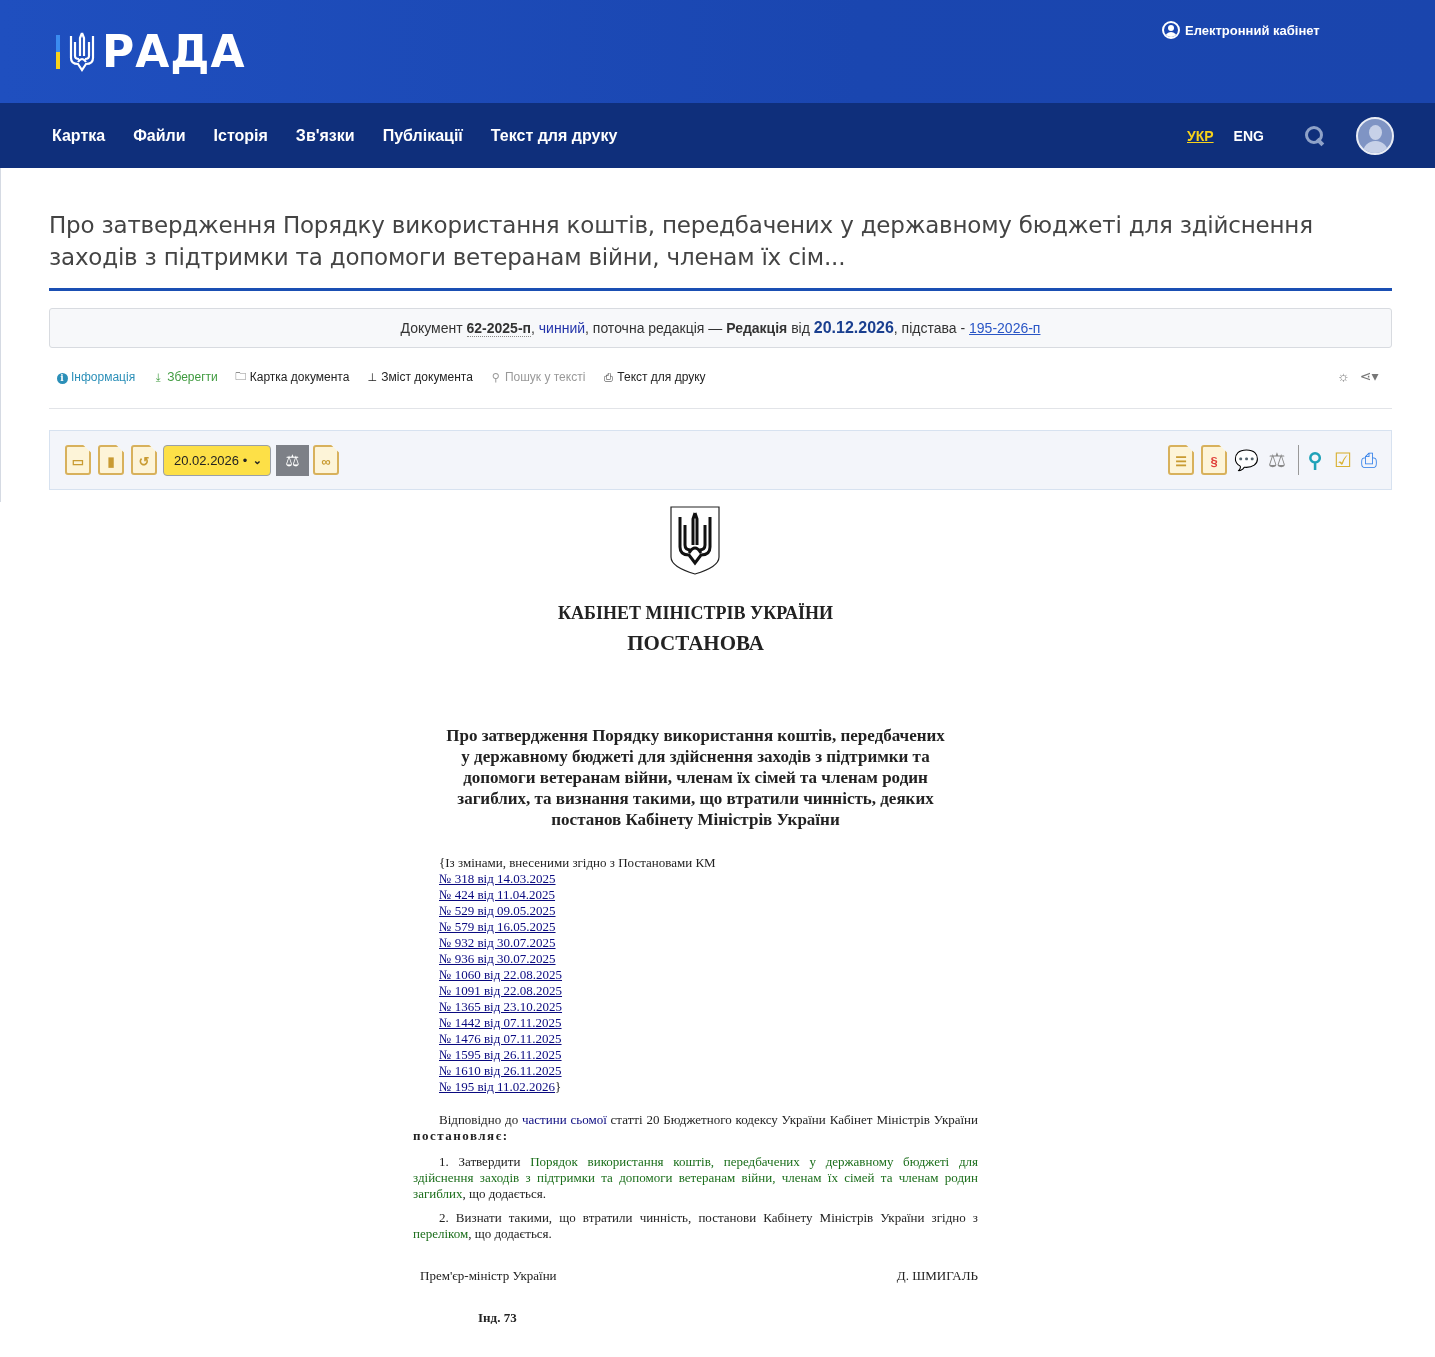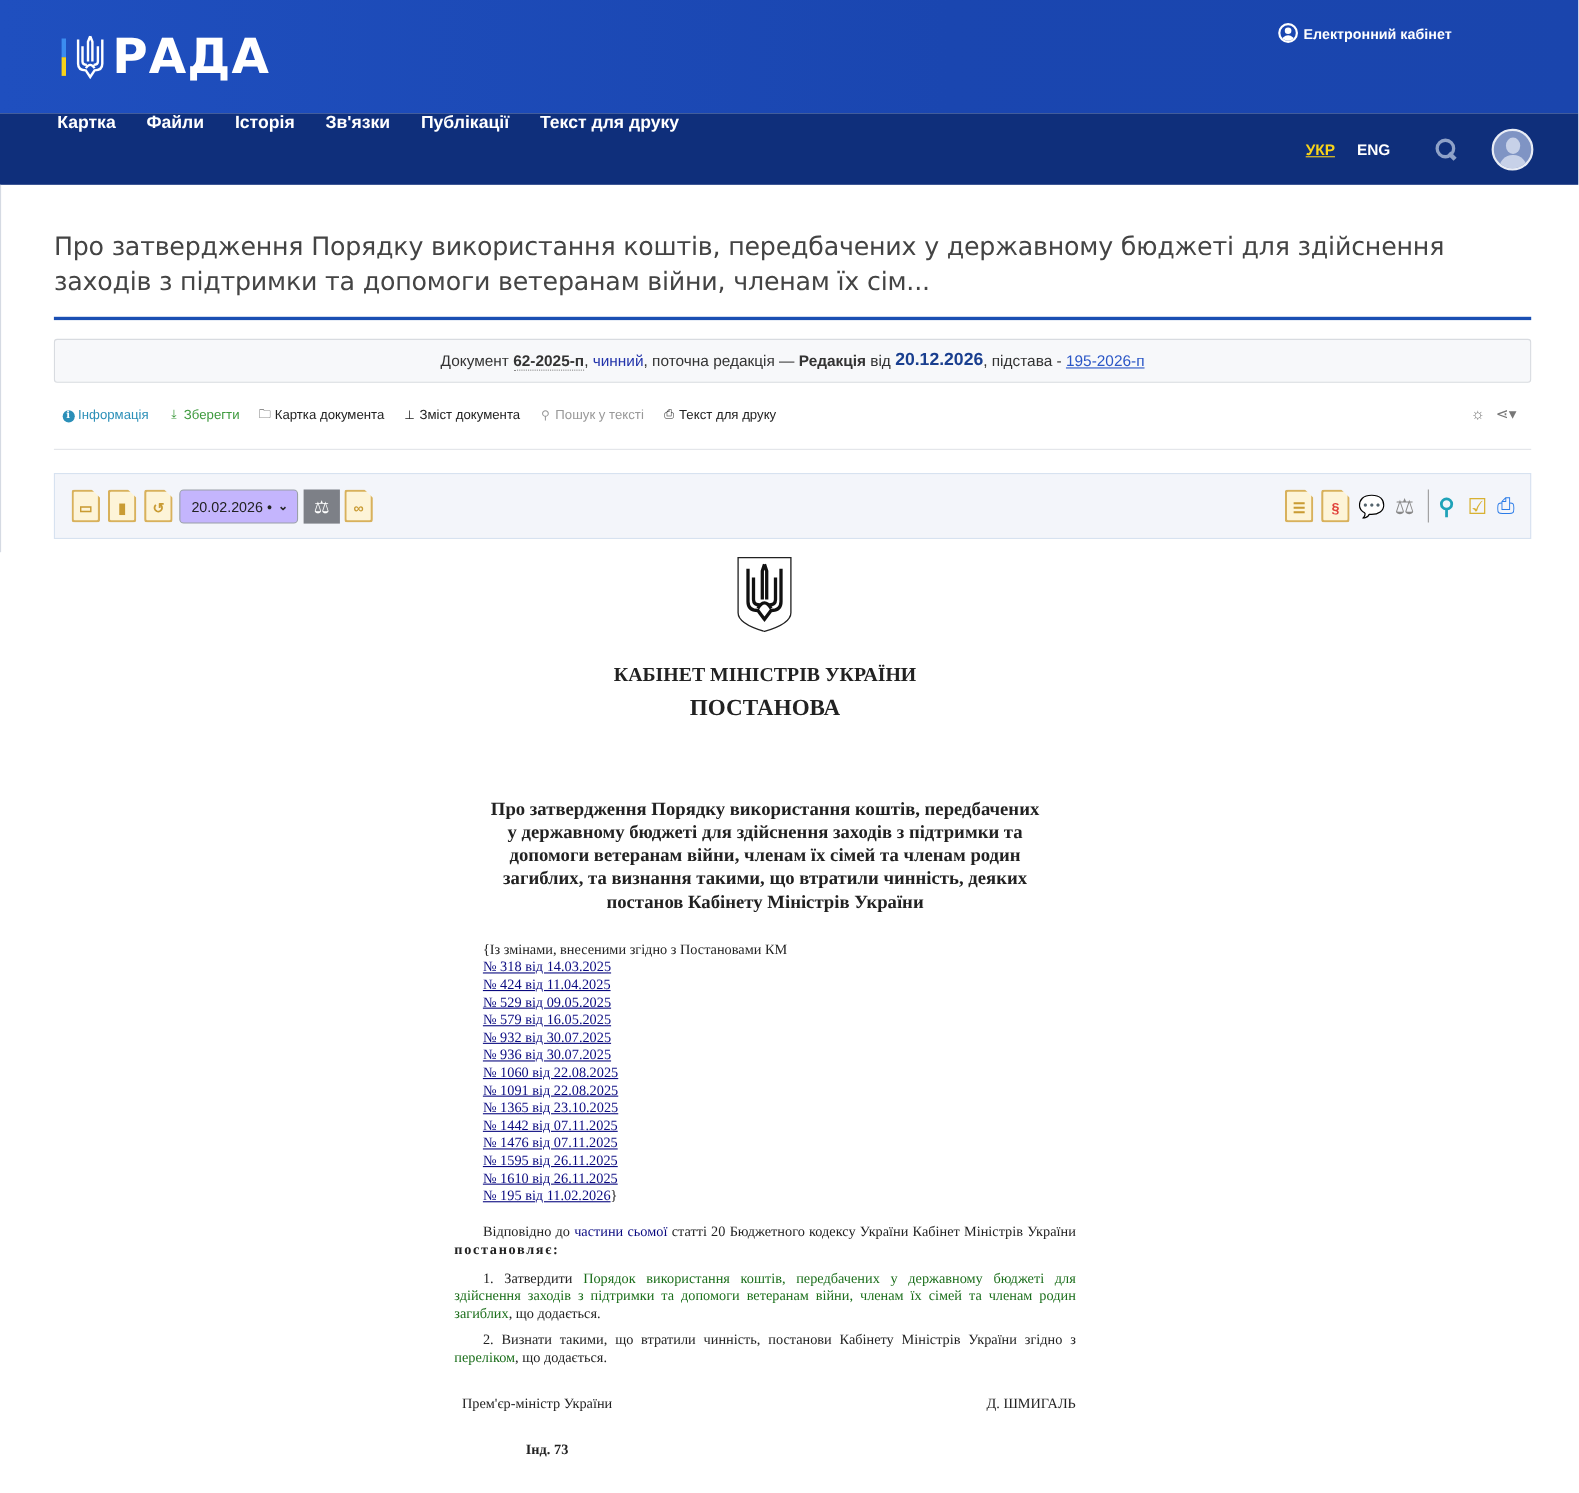--- a/index.html
+++ b/index.html
@@ -18,21 +18,21 @@
   .logo-text { margin-left: 12px; display: flex; flex-direction: column; }
   .logo-title { font-family: "DejaVu Sans", sans-serif; font-weight: bold; font-size: 16px; color: #fff; letter-spacing: 0.5px; }
   .logo-sub { font-size: 12px; color: #f4d66a; margin-top: 4px; }
   .ecabinet { position: absolute; left: 1162px; top: 21px; display: flex; align-items: center; color: #fff; font-weight: bold; font-size: 13px; text-decoration: none; }
   .ecabinet .ic { width: 18px; height: 18px; border: 2px solid #fff; border-radius: 50%; margin-right: 5px; position: relative; overflow: hidden; background: #1a46b0; }
   .ecabinet .ic:before { content: ""; position: absolute; left: 4px; top: 2px; width: 6px; height: 6px; border-radius: 50%; background: #fff; }
   .ecabinet .ic:after { content: ""; position: absolute; left: 1px; top: 9px; width: 12px; height: 8px; border-radius: 6px 6px 0 0; background: #fff; }
 
   
   .main-nav { height: 65px; background: #0f2f7b; position: relative; }
-  .nav-items { position: absolute; left: 52px; top: 0; height: 65px; display: flex; }
+  .nav-items { position: absolute; left: 52px; top: 0; height: 65px; display: flex; align-items: center; }
   .nav-item { color: #fff; font-weight: bold; font-size: 16px; margin-right: 28px; text-decoration: none; cursor: pointer; }
   .nav-right { position: absolute; left: 1187px; top: 0; height: 65px; display: flex; align-items: center; }
   .lang { font-weight: bold; font-size: 14px; text-decoration: none; margin-right: 20px; }
   .lang.active { color: #f7d21a; text-decoration: underline; }
   .lang.inactive { color: #fff; }
   .search-ic { width: 22px; height: 22px; position: relative; margin-left: 20px; margin-right: 30px; }
   .search-ic:before { content: ""; position: absolute; left: 1px; top: 1px; width: 12px; height: 12px; border: 3px solid #8fa2c8; border-radius: 50%; }
   .search-ic:after { content: ""; position: absolute; left: 14px; top: 13px; width: 4px; height: 8px; background: #8fa2c8; transform: rotate(-45deg); }
   .avatar { width: 38px; height: 38px; border: 2px solid #e8ecf5; border-radius: 50%; background: #7f94c4; position: relative; overflow: hidden; }
   .avatar:before { content: ""; position: absolute; left: 11px; top: 6px; width: 13px; height: 15px; border-radius: 50%; background: #c7d1e8; }
@@ -61,21 +61,21 @@
   .doc-tab .info-dot { width: 11px; height: 11px; border-radius: 50%; background: #2b8fb8; color: #fff; font-size: 9px; font-weight: bold; line-height: 11px; text-align: center; font-family: "DejaVu Serif", serif; }
   .right-tools { position: absolute; left: 1337px; top: 368px; display: flex; align-items: center; color: #777; font-size: 14px; }
   .right-tools span { margin-right: 10px; cursor: pointer; }
   .sep-line { position: absolute; left: 49px; top: 408px; width: 1343px; height: 1px; background: #e2e4e8; }
 
   
   .icon-bar { position: absolute; left: 49px; top: 430px; width: 1343px; height: 60px; background: #f3f5fa; border: 1px solid #d7e2f0; }
   .doc-ic { position: absolute; top: 14px; width: 26px; height: 30px; background: #fdf4d8; border: 2px solid #d8b15c; border-radius: 3px; clip-path: polygon(0 0, 70% 0, 100% 25%, 100% 100%, 0 100%); cursor: pointer; }
   .doc-ic .g { position: absolute; left: 0; right: 0; top: 8px; text-align: center; font-size: 13px; color: #c99b33; font-weight: bold; line-height: 14px; }
   .doc-ic .g.red { color: #e0403a; }
-  .date-select { position: absolute; left: 113px; top: 14px; width: 108px; height: 31px; border: 1px solid #9aa0a8; border-radius: 4px; background: #c4b5fd; font-size: 13px; color: #222; padding-left: 10px; display: flex; align-items: center; cursor: pointer; }
+  .date-select { position: absolute; left: 113px; top: 14px; width: 108px; height: 31px; border: 1px solid #9aa0a8; border-radius: 4px; background: #fde047; font-size: 13px; color: #222; padding-left: 10px; display: flex; align-items: center; cursor: pointer; }
   .date-select .chev { position: absolute; right: 8px; top: 8px; font-size: 11px; color: #222; font-weight: bold; }
   .compare-btn { position: absolute; left: 226px; top: 14px; width: 33px; height: 31px; background: #7d8087; display: flex; align-items: center; justify-content: center; color: #fff; font-size: 16px; cursor: pointer; }
   .tb-ic { position: absolute; top: 16px; height: 26px; display: flex; align-items: center; justify-content: center; font-size: 20px; cursor: pointer; }
   .tb-sep { position: absolute; left: 1248px; top: 14px; width: 1px; height: 30px; background: #999; }
 
   
   .doc { position: absolute; left: 413px; top: 505px; width: 565px; font-family: "Liberation Serif", serif; color: #222; }
   .emblem { position: absolute; left: 256px; top: 0; width: 52px; height: 70px; }
   .c { text-align: center; font-weight: bold; }
   .kmu { position: absolute; left: 0; top: 98px; width: 565px; font-size: 18px; }

